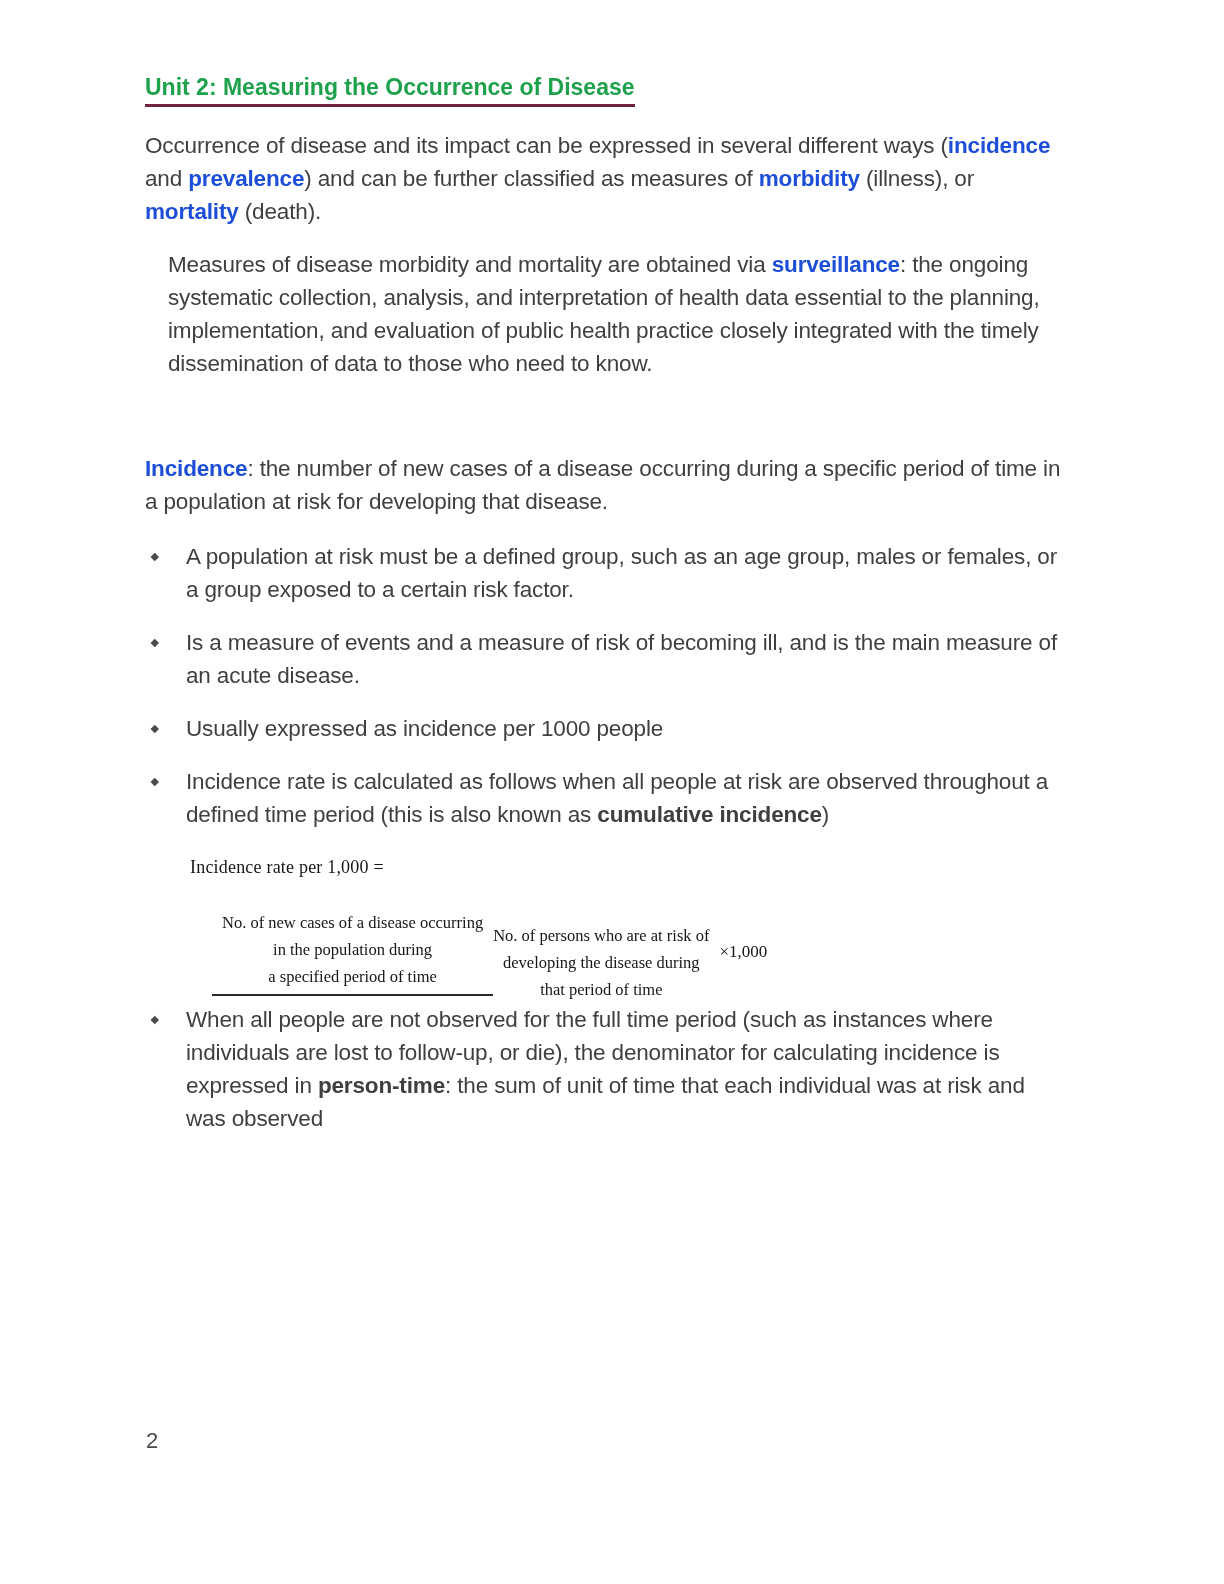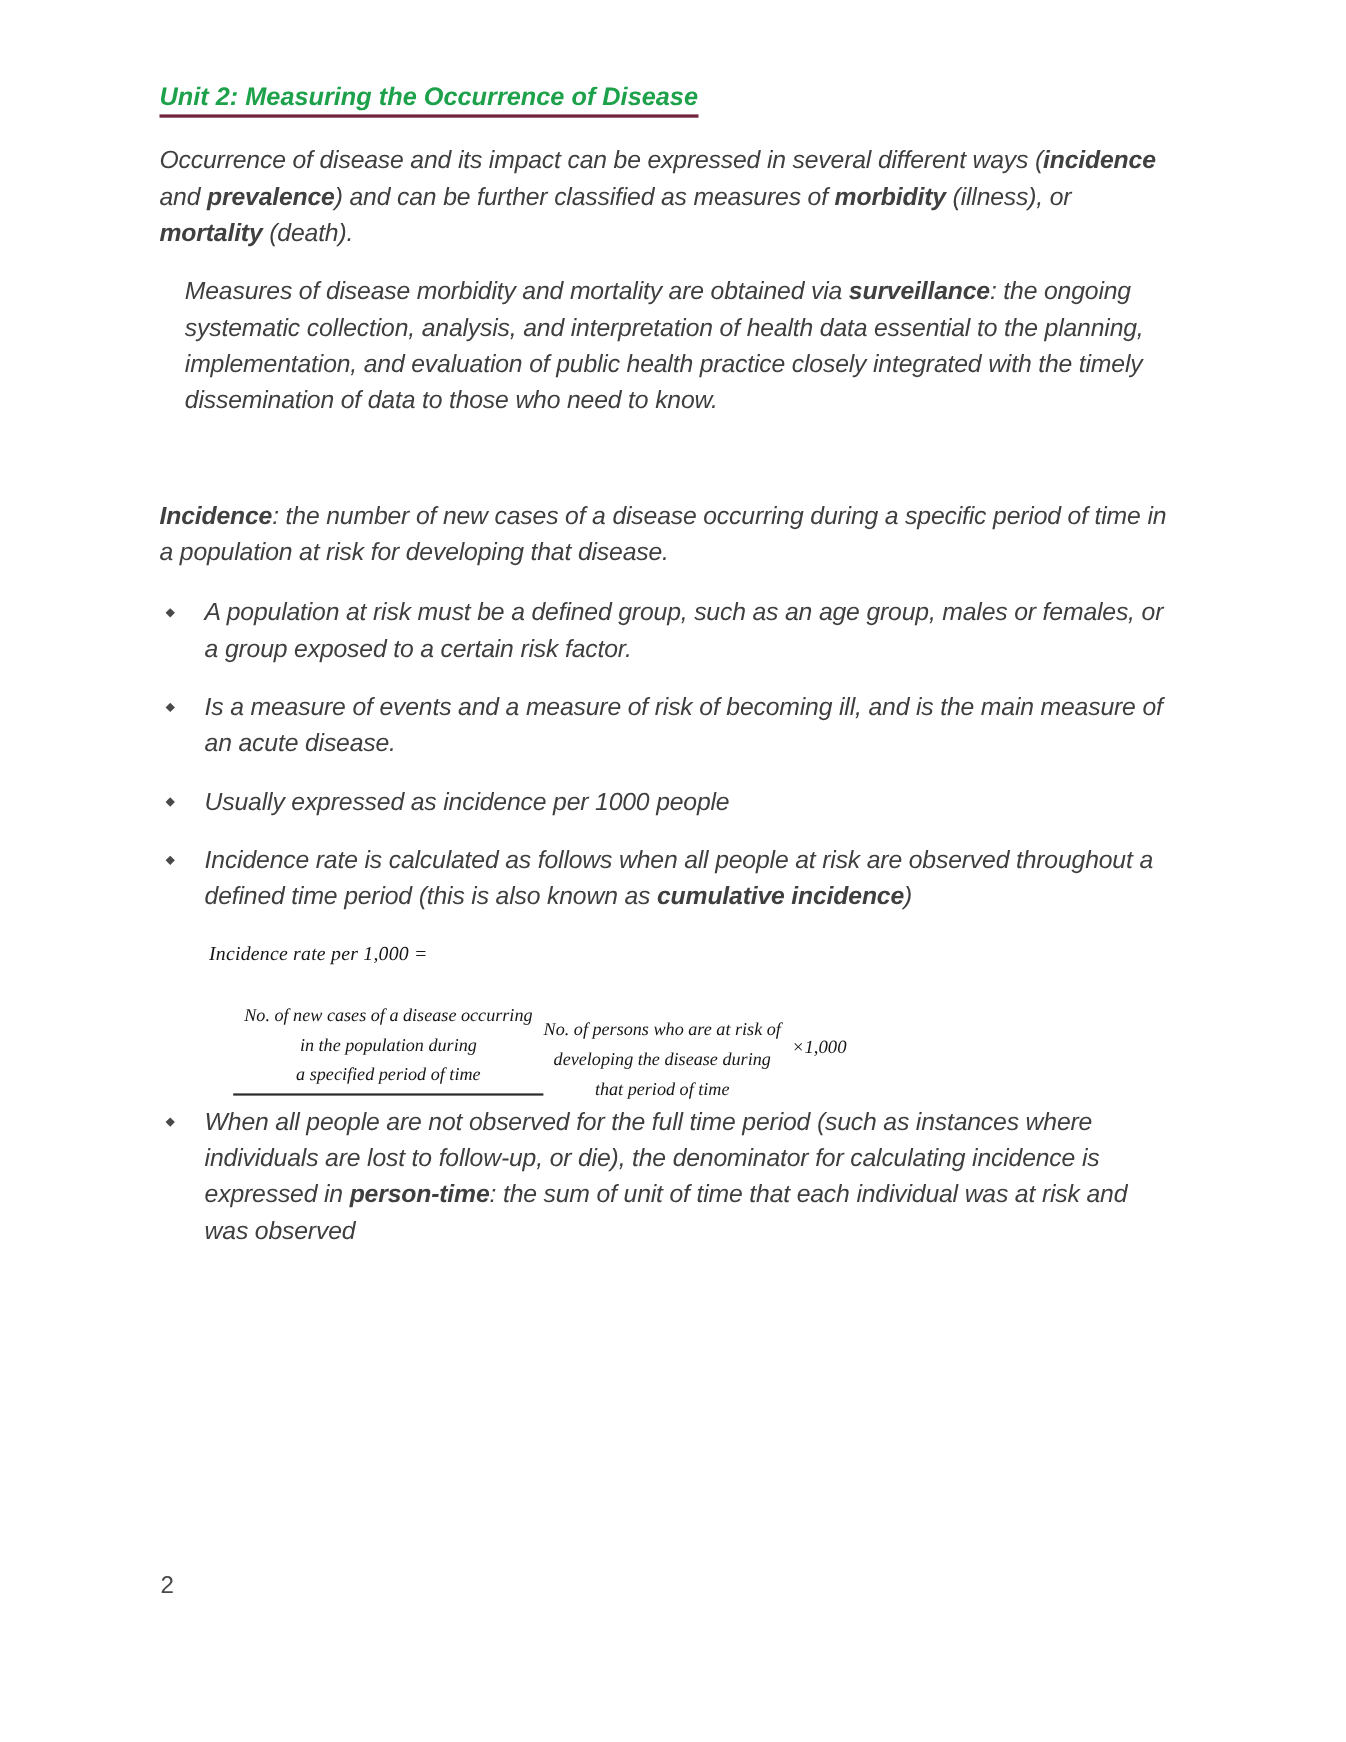--- a/index.html
+++ b/index.html
@@ -13,41 +13,40 @@
     height: 1584px;
     background: #ffffff;
     overflow: hidden;
     font-family: "Liberation Sans", sans-serif;
     color: #3f3f3f;
     box-sizing: border-box;
     padding: 73px 145px 0 145px;
   }
   .content {
     width: 925px;
-    font-style: italic;
   }
   h1.doc-title {
     margin: 0 0 22px 0;
     font-size: 23px;
     line-height: 1.25;
     font-weight: 700;
   }
   .title-underline {
     color: #1ea14b;
     display: inline-block;
     border-bottom: 3px solid #71243e;
     padding-bottom: 2px;
   }
   p.body-para {
     margin: 0 0 20px 0;
     font-size: 22.5px;
     line-height: 33px;
     letter-spacing: -0.15px;
   }
-  p.body-para b { font-weight: 700; color: #404040; }
+  p.body-para b { font-weight: 700; color: #1d4ed8; }
   p.no-after { margin-bottom: 0; margin-left: 23px; }
   p.space-before { margin-top: 72px; margin-bottom: 22px; }
 
   ul.bullet-list {
     list-style: none;
     margin: 0;
     padding: 0;
   }
   ul.bullet-list li {
     display: flex;

